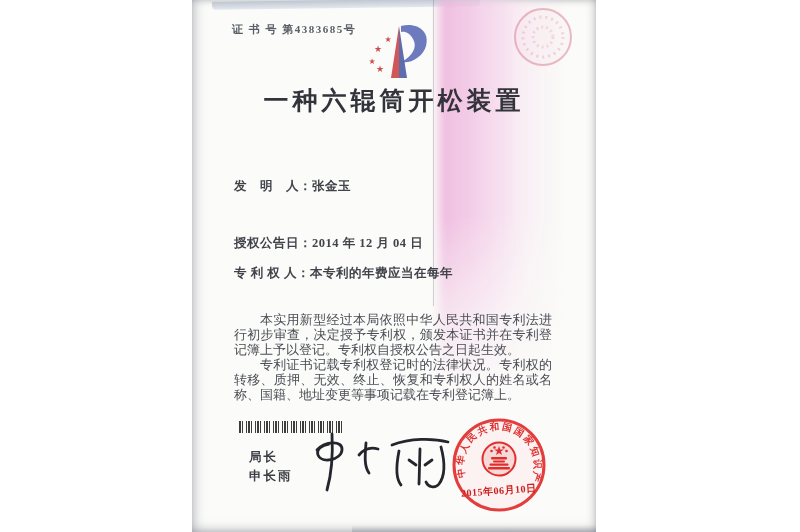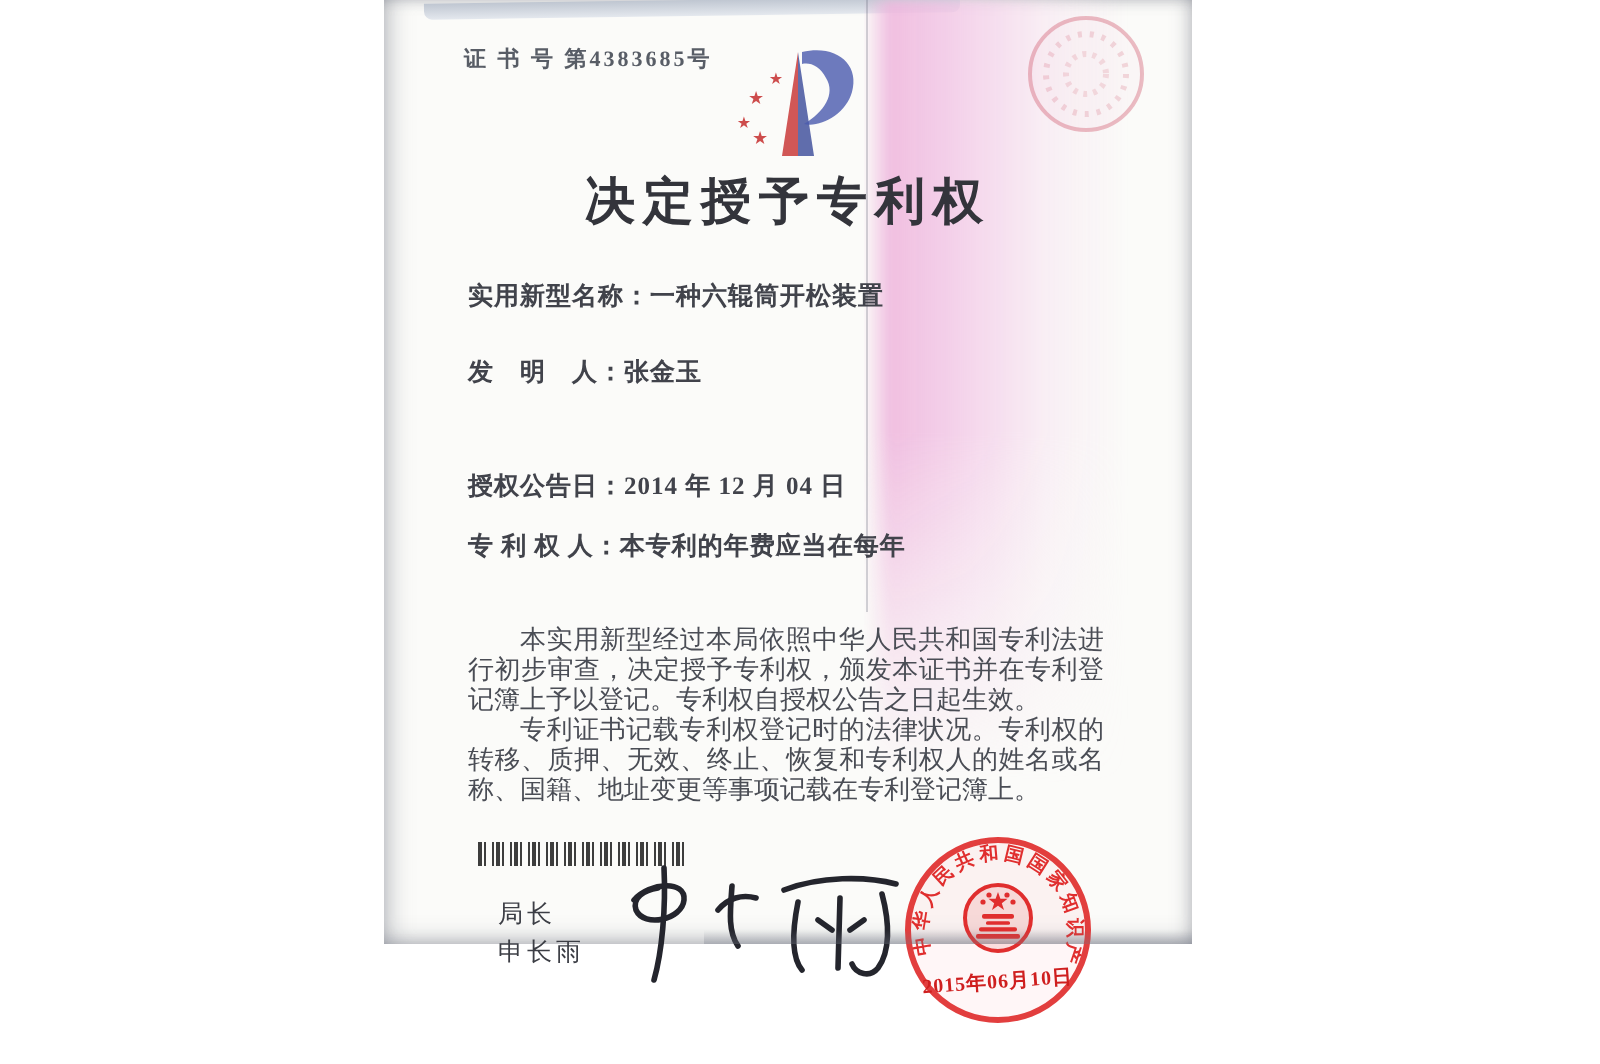--- a/index.html
+++ b/index.html
@@ -1,21 +1,21 @@
 <!DOCTYPE html>
 <html><head>
 <meta charset="utf-8">
 <style>
   html,body{margin:0;padding:0;}
   body{
     width:800px;height:532px;background:#ffffff;overflow:hidden;position:relative;
     font-family:"Liberation Serif","DejaVu Serif",serif;
   }
   .page{
-    position:absolute;left:192px;top:0;width:404px;height:472px;
+    position:absolute;left:192px;top:0;width:404px;height:532px;
     background:#fbfbf9;
     box-shadow:
       inset 9px 0 14px -9px rgba(95,100,115,.55),
       inset -7px 0 10px -7px rgba(95,100,115,.5),
       inset 0 -9px 12px -9px rgba(95,100,115,.55),
       inset 0 6px 8px -7px rgba(95,100,115,.4);
   }
   .top-strip{
     position:absolute;left:20px;top:0;width:268px;height:8px;
     background:linear-gradient(#bfc6d1,#e4e8ee);
@@ -61,21 +61,21 @@
   .paras p{margin:0;text-indent:2em;}
   .barcode{
     position:absolute;left:47px;top:421px;width:103px;height:12px;
     background:repeating-linear-gradient(90deg,
       #1c1c1c 0 2px,#fbfbf9 2px 3px,#1c1c1c 3px 4px,#fbfbf9 4px 7px,
       #1c1c1c 7px 8px,#fbfbf9 8px 9px);
     opacity:.85;
   }
   .signer{
     position:absolute;left:57px;top:448px;
-    font-size:12.5px;line-height:19px;color:#3c3e45;font-weight:normal;
+    font-size:12.5px;line-height:19px;color:#3c3e45;font-weight:bold;
     letter-spacing:2px;
   }
   .signature{position:absolute;left:100px;top:426px;}
   .seal{position:absolute;left:255px;top:415px;}
   .seal-ring-text{font-size:9.5px;font-weight:bold;letter-spacing:2.2px;fill:#e02e2e;}
   .seal-date{font-size:10px;font-weight:bold;fill:#cf1f1f;letter-spacing:.5px;}
   .bottom-shade{
     position:absolute;left:160px;bottom:0;width:244px;height:7px;
     background:linear-gradient(rgba(255,255,255,0),rgba(120,125,138,.35));
   }
@@ -102,25 +102,22 @@
       <text x="20" y="52" font-size="9">★</text>
     </g>
   </svg>
 
   <svg class="corner-stamp" width="62" height="62" viewBox="0 0 62 62">
     <circle cx="31" cy="31" r="28" fill="rgba(240,200,210,0.12)" stroke="rgba(210,95,115,0.55)" stroke-width="2"></circle>
     <circle cx="31" cy="31" r="20" fill="none" stroke="rgba(210,95,115,0.3)" stroke-width="3" stroke-dasharray="2 4"></circle>
     <circle cx="31" cy="31" r="10" fill="none" stroke="rgba(210,95,115,0.25)" stroke-width="3" stroke-dasharray="2 3"></circle>
   </svg>
 
-  <h1 class="title">决定授予专利权</h1>
+  <h1 class="title">一种六辊筒开松装置</h1>
 
-  <div class="field f0">
-    <span>实用新型名称：</span><span>一种六辊筒开松装置</span>
-  </div>
   <div class="field f1">
     <span>发　明　人：</span><span>张金玉</span>
   </div>
   <div class="field f3">
     <span>授权公告日：</span><span>2014 年 12 月 04 日</span>
   </div>
   <div class="field f4">
     <span>专 利 权 人：</span><span>本专利的年费应当在每年</span>
   </div>
 

